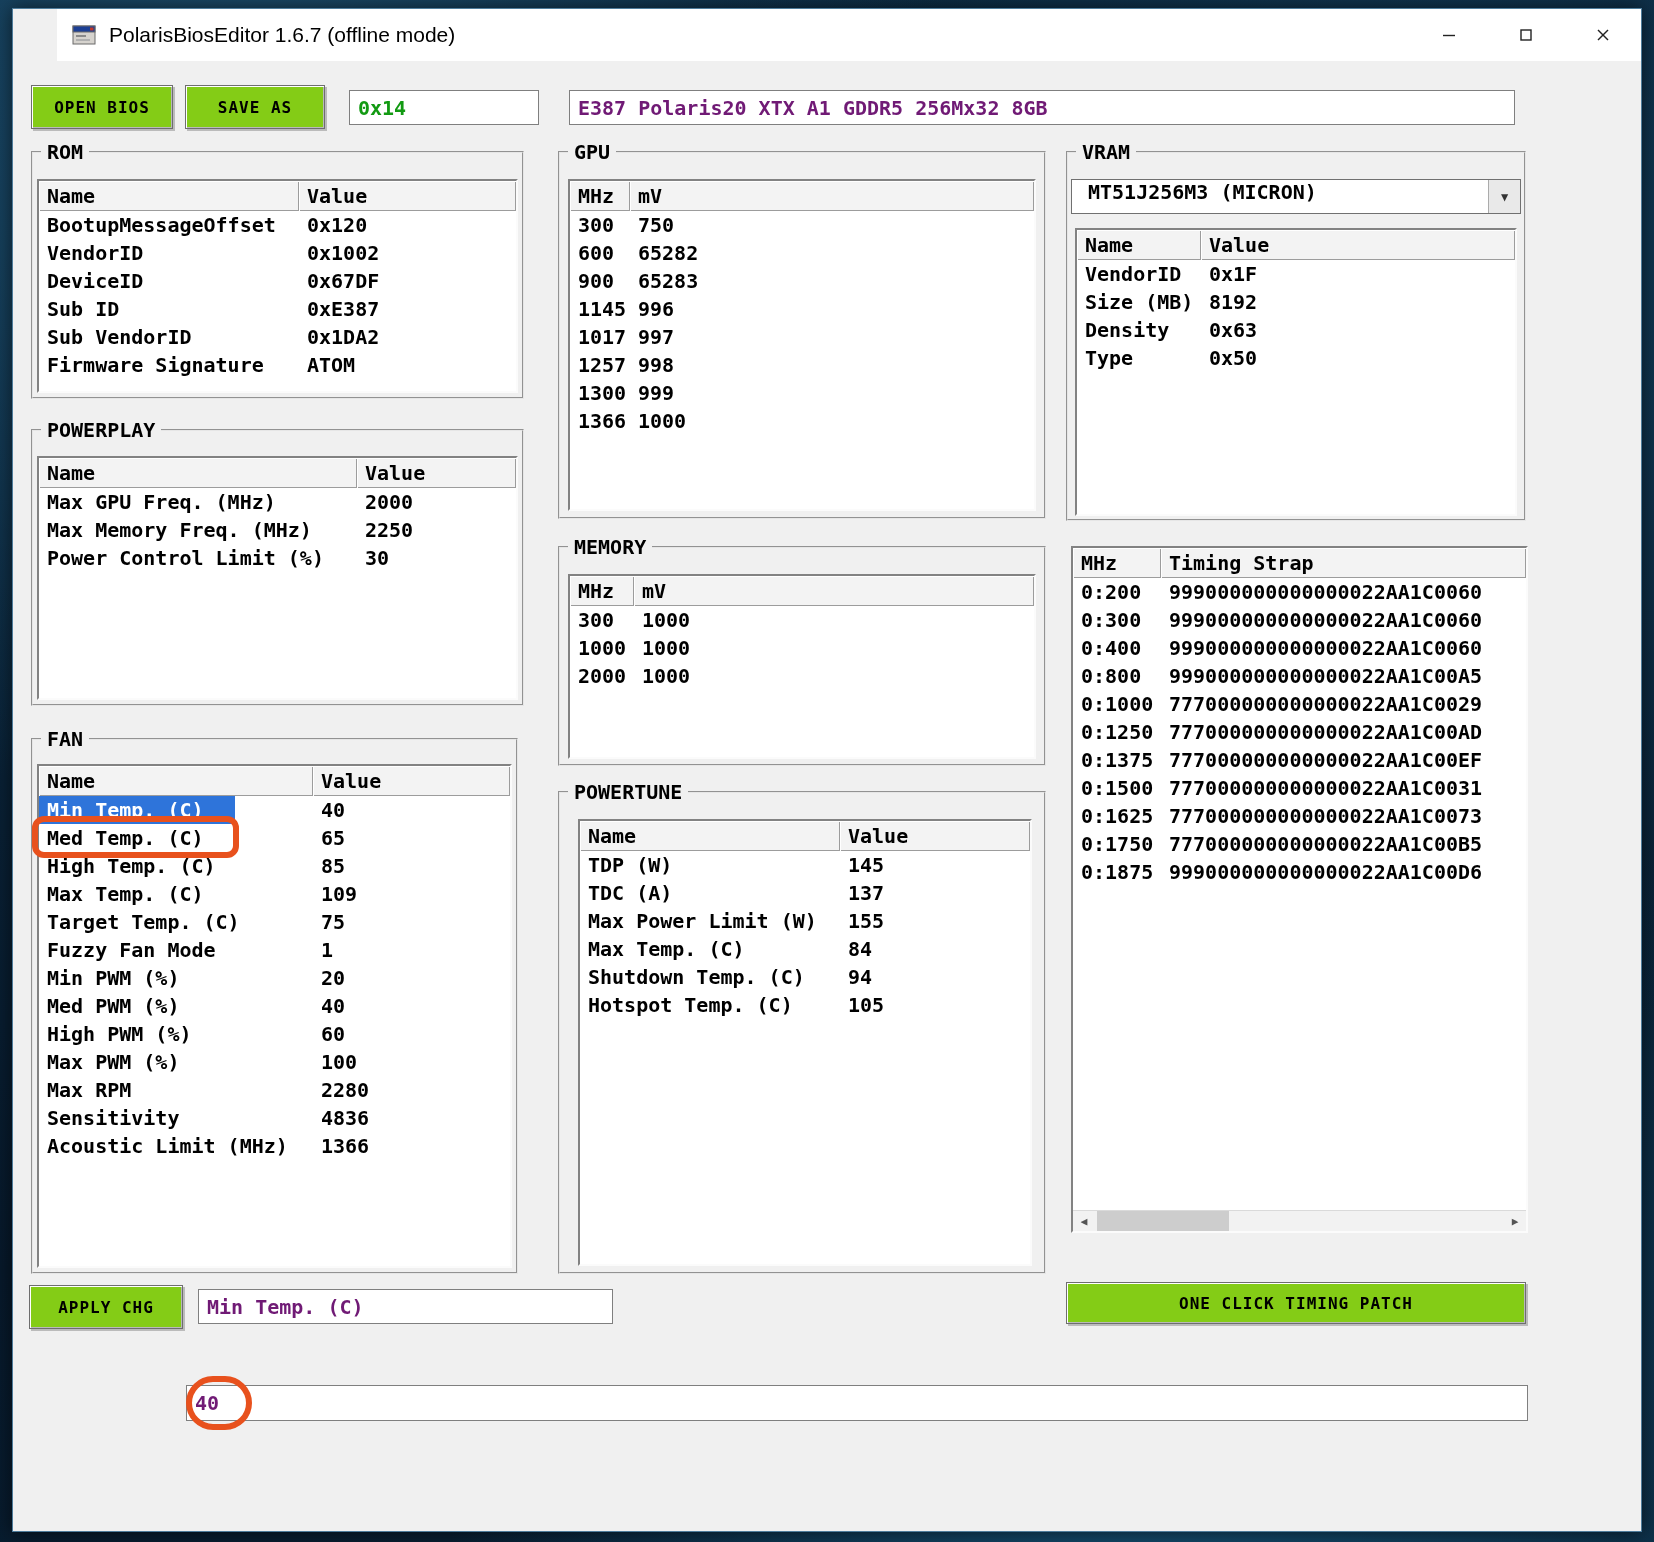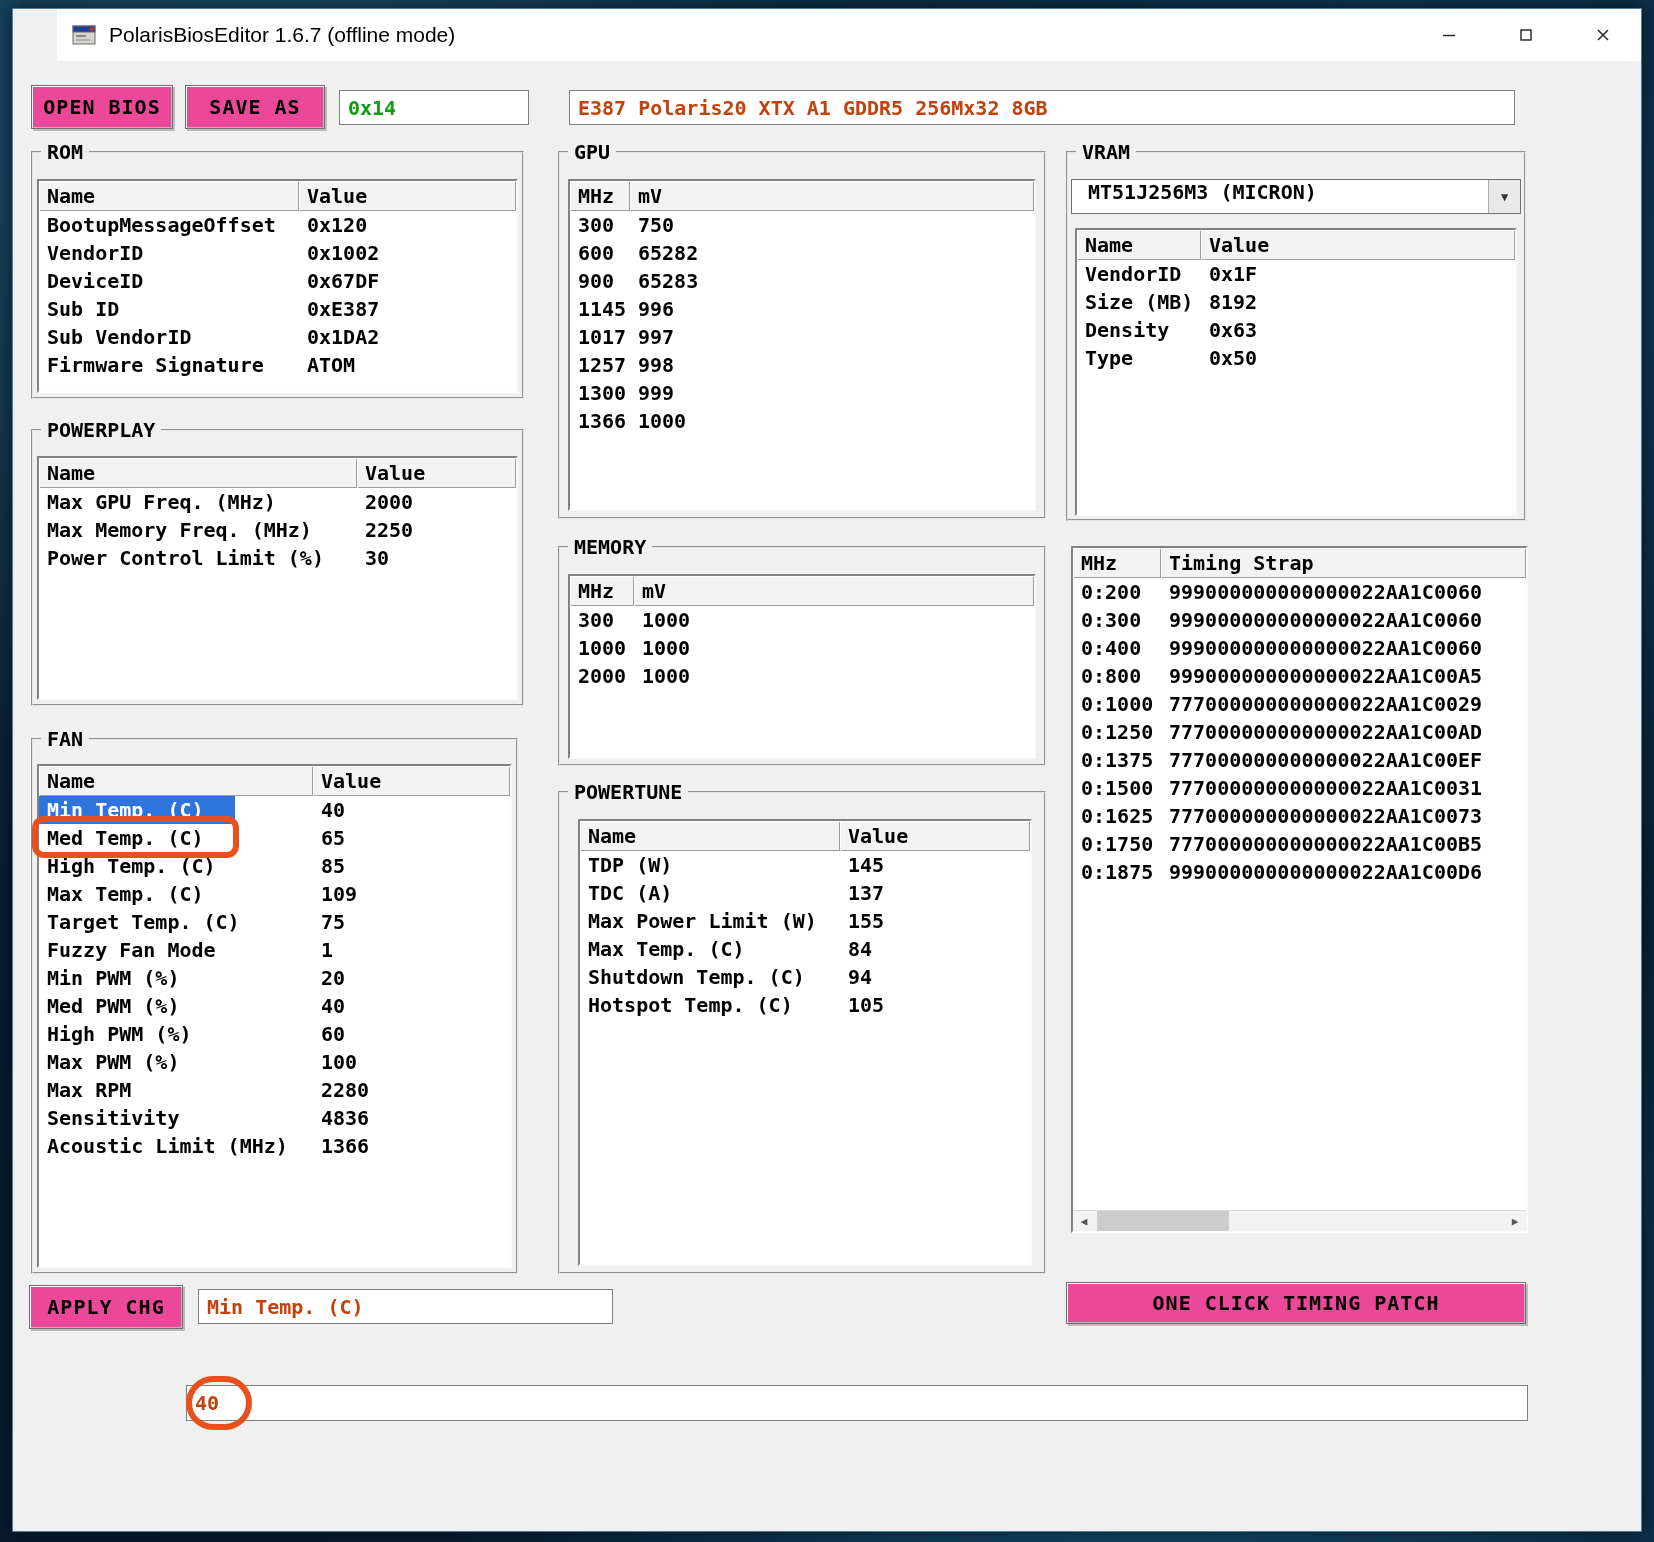--- a/index.html
+++ b/index.html
@@ -30,30 +30,30 @@
   .win-btn { width:77px; height:100%; display:flex; align-items:center; justify-content:center; background:#fff; }
   .win-btn svg { display:block; }
 
   
   .client { position:absolute; left:0; top:52px; width:1628px; height:1470px; background:#f0f0f0;
             font-size:20px; font-weight:bold; color:#000; }
 
   
   .btn {
     position:absolute; display:flex; align-items:center; justify-content:center;
-    background:#ec4899; border:1px solid #6e6e6e;
+    background:#84cc16; border:1px solid #6e6e6e;
     box-shadow: inset 1px 1px 0 #ffffff, inset -1px -1px 0 #b9b9b9, 2px 2px 0 rgba(90,90,90,.35);
-    font-size:20px; font-weight:bold; letter-spacing:1px; cursor:default; white-space:nowrap;
+    font-size:16px; font-weight:bold; letter-spacing:1px; cursor:default; white-space:nowrap;
   }
 
   
   .tfield {
     position:absolute; background:#fff; border:1px solid #7f7f7f;
     font-family:"DejaVu Sans Mono", monospace; font-size:20px; font-weight:bold;
-    padding:0 8px; color:#c2410c; outline:none;
+    padding:0 8px; color:#701a75; outline:none;
   }
   .tfield.green { color: var(--accent-green, #129a12); }
 
   
   fieldset.group { position:absolute; border:2px groove #e6e6e6; background:transparent; }
   fieldset.group legend { font-size:20px; font-weight:bold; margin-left:8px; padding:0 6px; }
 
   
   .listview {
     position:absolute; background:#fff; overflow:hidden;
@@ -110,21 +110,21 @@
   .powertune-list { left:565px;  top:758px; width:454px; height:447px; }
   .vram-combo     { left:1058px; top:118px; width:450px; height:35px; }
   .vram-list      { left:1062px; top:167px; width:442px; height:288px; }
   .timing-list    { left:1058px; top:485px; width:457px; height:687px; }
 
   .btn-open   { left:18px;   top:24px;   width:142px; height:44px; }
   .btn-save   { left:172px;  top:24px;   width:140px; height:44px; }
   .btn-apply  { left:16px;   top:1224px; width:154px; height:44px; }
   .btn-patch  { left:1053px; top:1221px; width:460px; height:42px; }
 
-  .field-offset { left:326px; top:29px;   width:190px;  height:35px; }
+  .field-offset { left:336px; top:29px;   width:190px;  height:35px; }
   .field-bios   { left:556px; top:29px;   width:946px;  height:35px; }
   .field-status { left:185px; top:1228px; width:415px;  height:35px; }
   .field-edit   { left:173px; top:1324px; width:1342px; height:36px; }
 </style>
 </head>
 <body>
 
 <div class="wallpaper">
   <div class="window">
 

